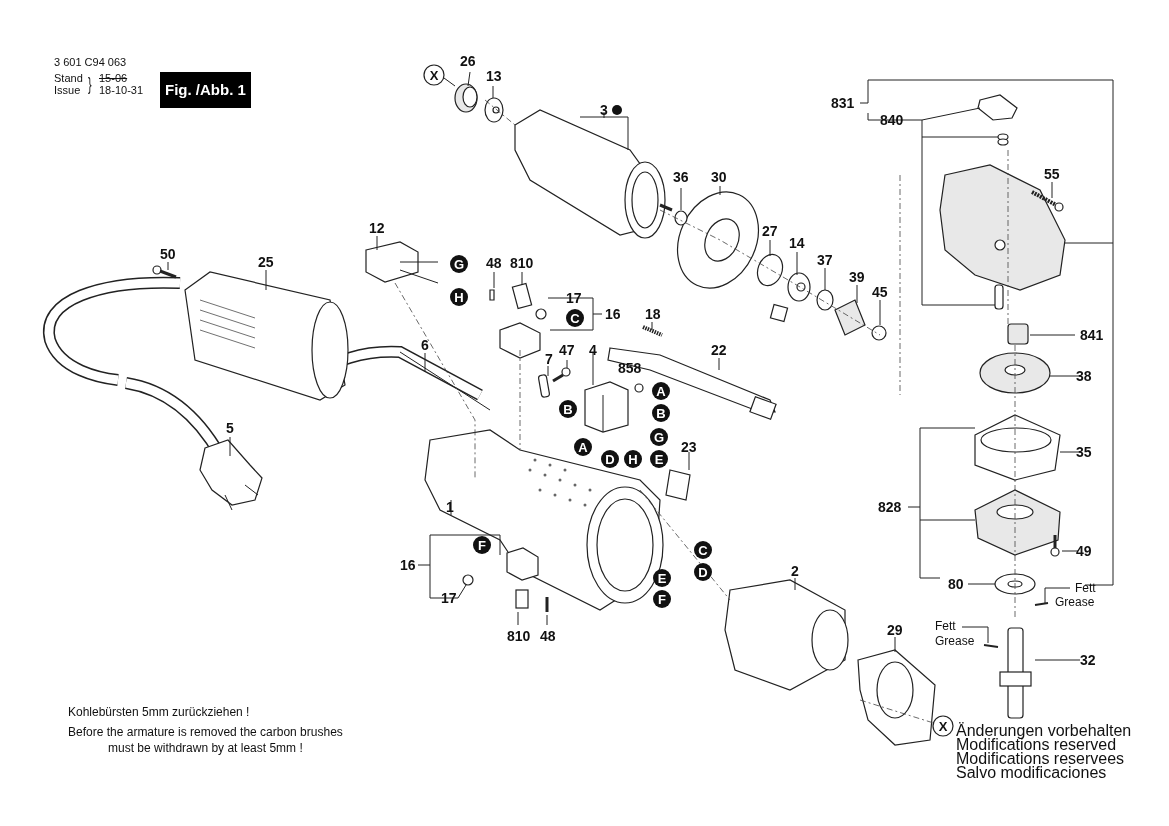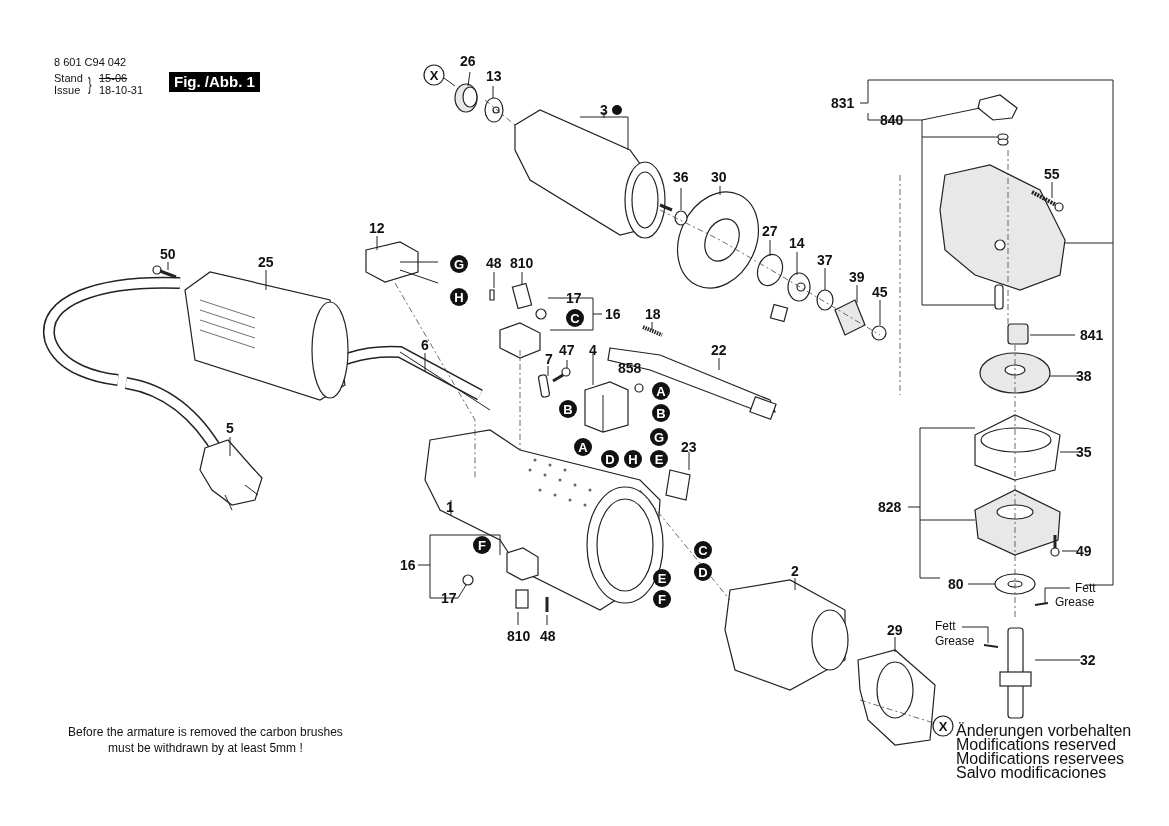--- a/index.html
+++ b/index.html
@@ -1,34 +1,34 @@
 <!DOCTYPE html>
 <html><head>
 <meta charset="utf-8">
 <style>
   html, body { margin:0; padding:0; background:#ffffff; }
   body { width:1169px; height:826px; position:relative; overflow:hidden; font-family:"Liberation Sans", sans-serif; color:#111; }
   .hdr { position:absolute; font-size:11px; line-height:12px; }
-  .fig-badge { position:absolute; left:160px; top:72px; background:#000; color:#fff; font-weight:bold; font-size:15px; padding:1px 5px; line-height:18px;margin-left:9px; }
+  .fig-badge { position:absolute; left:160px; top:72px; background:#000; color:#fff; font-weight:bold; font-size:15px; padding:9px 5px; line-height:18px; }
   svg#diagram { position:absolute; left:0; top:0; }
   .lbl { font-family:"Liberation Sans", sans-serif; font-weight:bold; font-size:14px; fill:#111; }
   .clbl { font-family:"Liberation Sans", sans-serif; font-weight:bold; font-size:13px; fill:#fff; text-anchor:middle; dominant-baseline:central; }
   .xlbl { font-family:"Liberation Sans", sans-serif; font-weight:bold; font-size:13px; fill:#111; text-anchor:middle; dominant-baseline:central; }
   .small { font-family:"Liberation Sans", sans-serif; font-size:12px; fill:#111; }
   .part { fill:#fff; stroke:#222; stroke-width:1.2; }
   .partg { fill:#e8e8e8; stroke:#222; stroke-width:1.2; }
   .lead { stroke:#222; stroke-width:1; fill:none; }
   .dash { stroke:#444; stroke-width:0.8; fill:none; stroke-dasharray:6 3 2 3; }
   .note { position:absolute; font-size:12px; line-height:16px; }
   .mods { position:absolute; left:956px; top:724px; font-size:16px; line-height:14px; }
 </style>
 </head>
 <body>
 
-<div class="hdr" style="left:54px; top:56px;">8 601 C94 042</div>
+<div class="hdr" style="left:54px; top:56px;">3 601 C94 063</div>
 <div class="hdr" style="left:54px; top:72px;">Stand</div>
 <div class="hdr" style="left:54px; top:84px;">Issue</div>
 <div class="hdr" style="left:88px; top:70px; font-size:18px; line-height:28px; transform:scaleX(0.6); transform-origin:left top;">}</div>
 <div class="hdr" style="left:99px; top:72px; text-decoration:line-through;">15-06</div>
 <div class="hdr" style="left:99px; top:84px;">18-10-31</div>
 <div class="fig-badge">Fig. /Abb. 1</div>
 
 <svg id="diagram" width="1169" height="826" viewBox="0 0 1169 826">
 
   <g>
@@ -424,21 +424,22 @@
   </g>
   <g>
     <text class="small" x="935" y="630">Fett</text>
     <text class="small" x="935" y="645">Grease</text>
     <path class="lead" d="M962,627 L988,627 L988,643"></path>
     <path d="M984,645 L998,647" stroke="#222" stroke-width="2"></path>
   </g>
 </svg>
 
 <div class="note" style="left:54px; top:704px;">
-  <div style="padding-left:14px; margin-top:20px;">Before the armature is removed the carbon brushes</div>
+  <div style="padding-left:14px;">Kohlebürsten 5mm zurückziehen !</div>
+  <div style="padding-left:14px; margin-top:4px;">Before the armature is removed the carbon brushes</div>
   <div style="padding-left:14px;text-align:center;">must be withdrawn by at least 5mm !</div>
 </div>
 
 <div class="mods">
   <div>Änderungen vorbehalten</div>
   <div>Modifications reserved</div>
   <div>Modifications reservees</div>
   <div>Salvo modificaciones</div>
 </div>
 

